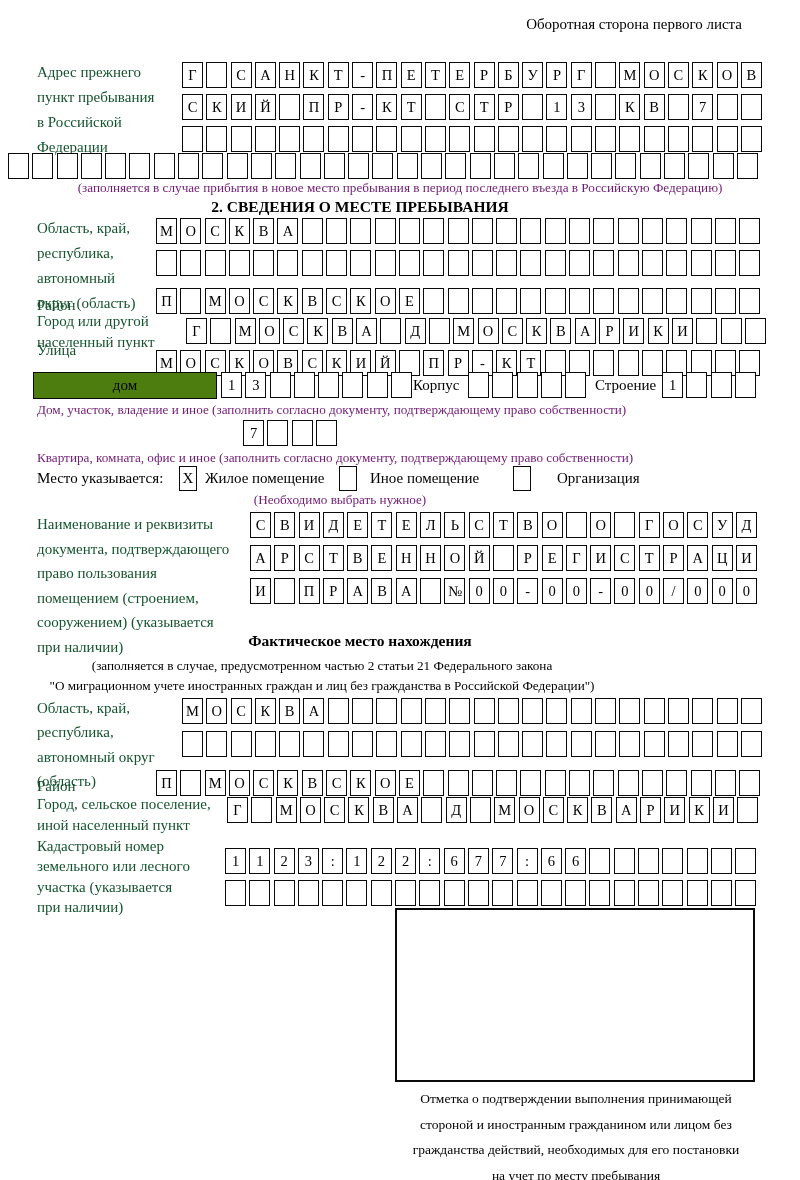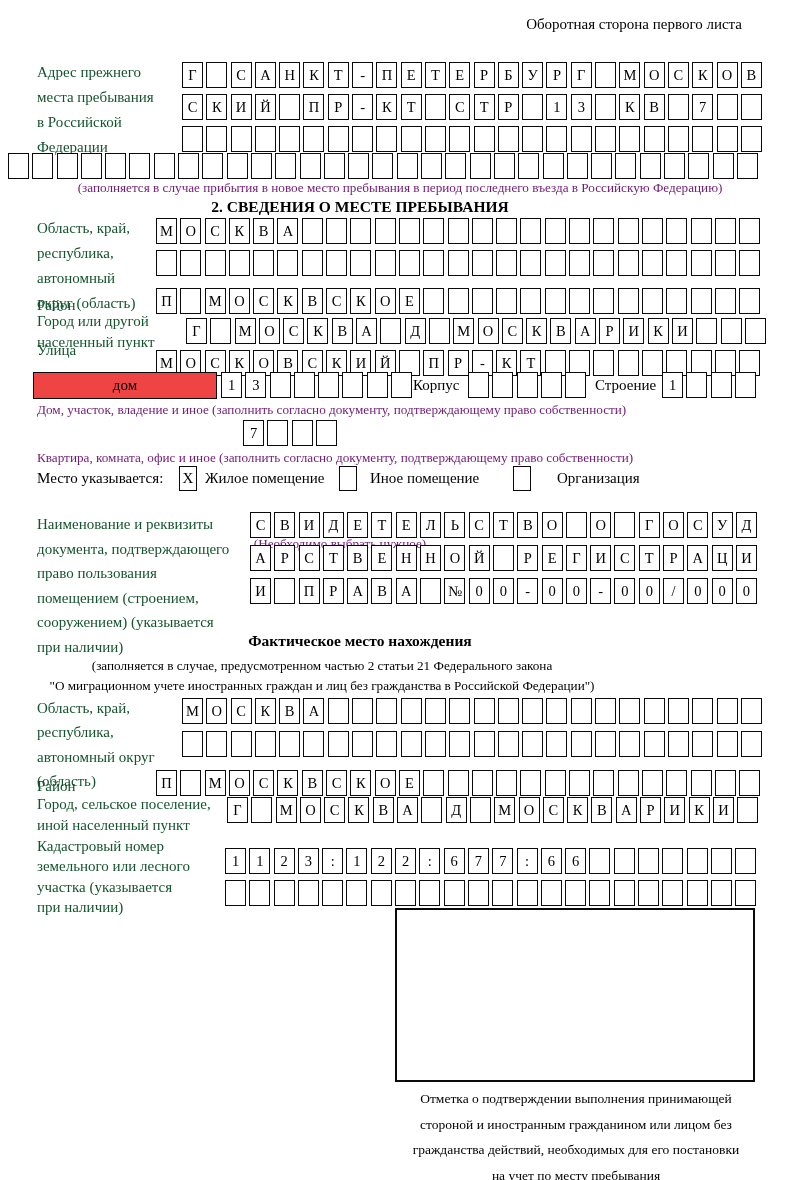--- a/index.html
+++ b/index.html
@@ -12,21 +12,21 @@
   .lbl.doc{line-height:24.6px;}
   .lbl.cad{line-height:20.4px;}
   .cellrow{position:absolute;display:flex;gap:3.3px;}
   .cell{
     width:21px;height:26px;border:1.6px solid #0a0a0a;box-sizing:border-box;
     display:flex;align-items:center;justify-content:center;
     font-size:14.5px;background:#fff;flex:0 0 auto;
   }
   .widebox{
     position:absolute;height:27px;border:1.6px solid #0a0a0a;box-sizing:border-box;
-    display:flex;align-items:center;justify-content:center;font-size:15px;background:#ef4444;
+    display:flex;align-items:center;justify-content:center;font-size:15px;background:#4d7c0f;
   }
   .note{position:absolute;font-size:13.2px;color:#701a75;}
   .center{text-align:center;width:800px;left:0;}
   .hdr{position:absolute;width:720px;left:0;text-align:center;font-weight:bold;font-size:15.5px;}
   .title{position:absolute;top:16px;right:58px;font-size:15px;}
   .cb{
     position:absolute;width:18px;height:25px;border:1.6px solid #0a0a0a;box-sizing:border-box;
     display:flex;align-items:center;justify-content:center;font-size:15px;background:#fff;
   }
   .inline-lbl{position:absolute;font-size:15px;}
@@ -36,21 +36,21 @@
 </style>
 </head>
 <body>
 
 <div class="page">
 
   <div class="title">Оборотная сторона первого листа</div>
 
   <div class="lbl" style="left:37px;top:60px;width:150px;">
       <div>Адрес прежнего</div>
-      <div>места пребывания</div>
+      <div>пункт пребывания</div>
       <div>в Российской</div>
       <div>Федерации</div>
     </div>
   <div class="cellrow" style="left:182px;top:62px;">
       <span class="cell">Г</span>
       <span class="cell"></span>
       <span class="cell">С</span>
       <span class="cell">А</span>
       <span class="cell">Н</span>
       <span class="cell">К</span>
@@ -348,21 +348,21 @@
     </div>
   <div class="note" style="left:37px;top:450px;">Квартира, комната, офис и иное (заполнить согласно документу, подтверждающему право собственности)</div>
 
   <div class="inline-lbl" style="left:37px;top:470px;">Место указывается:</div>
   <div class="cb" style="left:179px;top:466px;">X</div>
   <div class="inline-lbl" style="left:205px;top:470px;">Жилое помещение</div>
   <div class="cb" style="left:339px;top:466px;"></div>
   <div class="inline-lbl" style="left:370px;top:470px;">Иное помещение</div>
   <div class="cb" style="left:513px;top:466px;"></div>
   <div class="inline-lbl" style="left:557px;top:470px;">Организация</div>
-  <div class="note" style="left:190px;top:492px;width:300px;text-align:center;margin-top:44px;">(Необходимо выбрать нужное)</div>
+  <div class="note" style="left:190px;top:492px;width:300px;text-align:center;">(Необходимо выбрать нужное)</div>
 
   <div class="lbl doc" style="left:37px;top:512px;width:210px;">
       <div>Наименование и реквизиты</div>
       <div>документа, подтверждающего</div>
       <div>право пользования</div>
       <div>помещением (строением,</div>
       <div>сооружением) (указывается</div>
       <div>при наличии)</div>
     </div>
   <div class="cellrow" style="left:250px;top:512px;">

